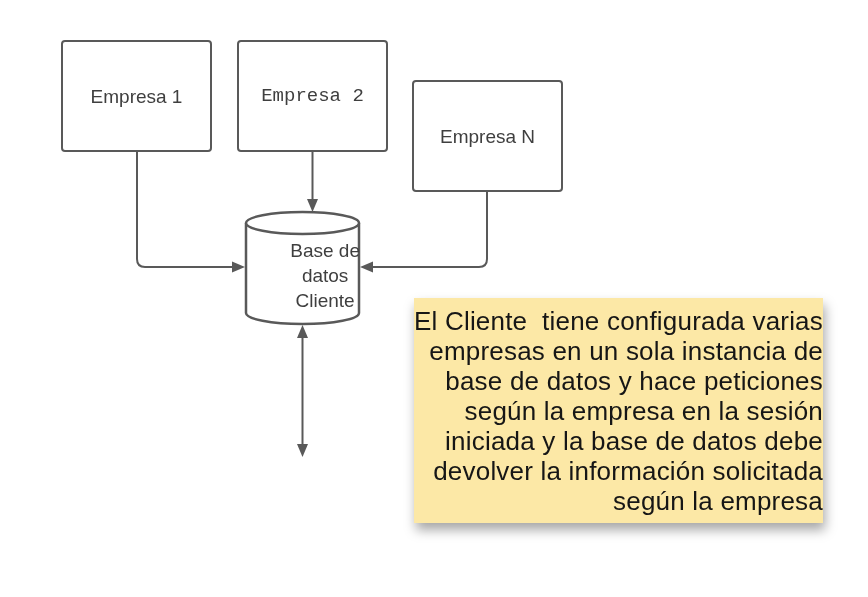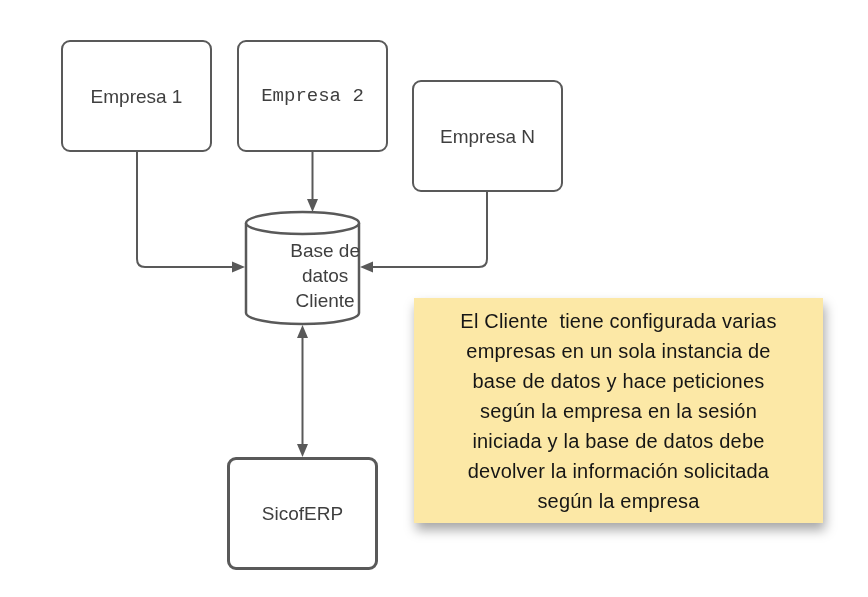--- a/index.html
+++ b/index.html
@@ -24,21 +24,21 @@
     position:absolute;left:0;top:0;width:868px;height:597px;
   }
   .edge{stroke:var(--stroke);stroke-width:2;fill:none;}
   .arrowhead{fill:var(--stroke);stroke:none;}
   .cyl{fill:var(--shape-fill);stroke:var(--stroke);stroke-width:2.5;}
   .node{
     position:absolute;
     box-sizing:border-box;
     background:var(--shape-fill);
     border:2px solid var(--stroke);
-    border-radius:9px;
+    border-radius:4px;
     display:flex;align-items:center;justify-content:center;
     font-size:19px;color:var(--label-text);
     text-align:center;line-height:25px;
   }
   #node-empresa-1{left:61px;top:40px;width:151px;height:112px;}
   #node-empresa-2{left:237px;top:40px;width:151px;height:112px;font-family:Liberation Mono, monospace;}
   #node-empresa-n{left:412px;top:40px;width:151px;height:112px;margin-top:40px;}
   #node-sicoferp{left:227px;top:457px;width:151px;height:113px;border-width:3px;}
   .cylinder-label{
     position:absolute;left:245px;top:230px;width:115px;height:90px;
@@ -48,22 +48,22 @@
   }
   .note{
     position:absolute;left:414px;top:298px;width:409px;height:225px;
     box-sizing:border-box;
     background:var(--note-bg);
     color:var(--note-text);
     display:flex;align-items:center;justify-content:center;
     box-shadow:2px 7px 11px rgba(0,0,0,0.35);
   }
   .note-text{
-    font-size:20px;line-height:30px;letter-spacing:0.2px;
-    text-align:center;white-space:pre-wrap;
+    font-size:26px;line-height:30px;letter-spacing:0.2px;
+    text-align:right;white-space:pre-wrap;
   }
 </style>
 </head>
 <body>
 
 <div class="canvas">
 
   <svg class="connectors" viewBox="0 0 868 597" xmlns="http://www.w3.org/2000/svg">
 
     <g>
@@ -104,23 +104,20 @@
   <div class="node" id="node-empresa-n">
     <span>Empresa N</span>
   </div>
 
   <div class="cylinder-label">
     <span>Base de
 datos
 Cliente</span>
   </div>
 
-  <div class="node" id="node-sicoferp">
-    <span>SicofERP</span>
-  </div>
 
   <div class="note">
     <div class="note-text">El Cliente  tiene configurada varias
 empresas en un sola instancia de
 base de datos y hace peticiones
 según la empresa en la sesión
 iniciada y la base de datos debe
 devolver la información solicitada
 según la empresa</div>
   </div>

